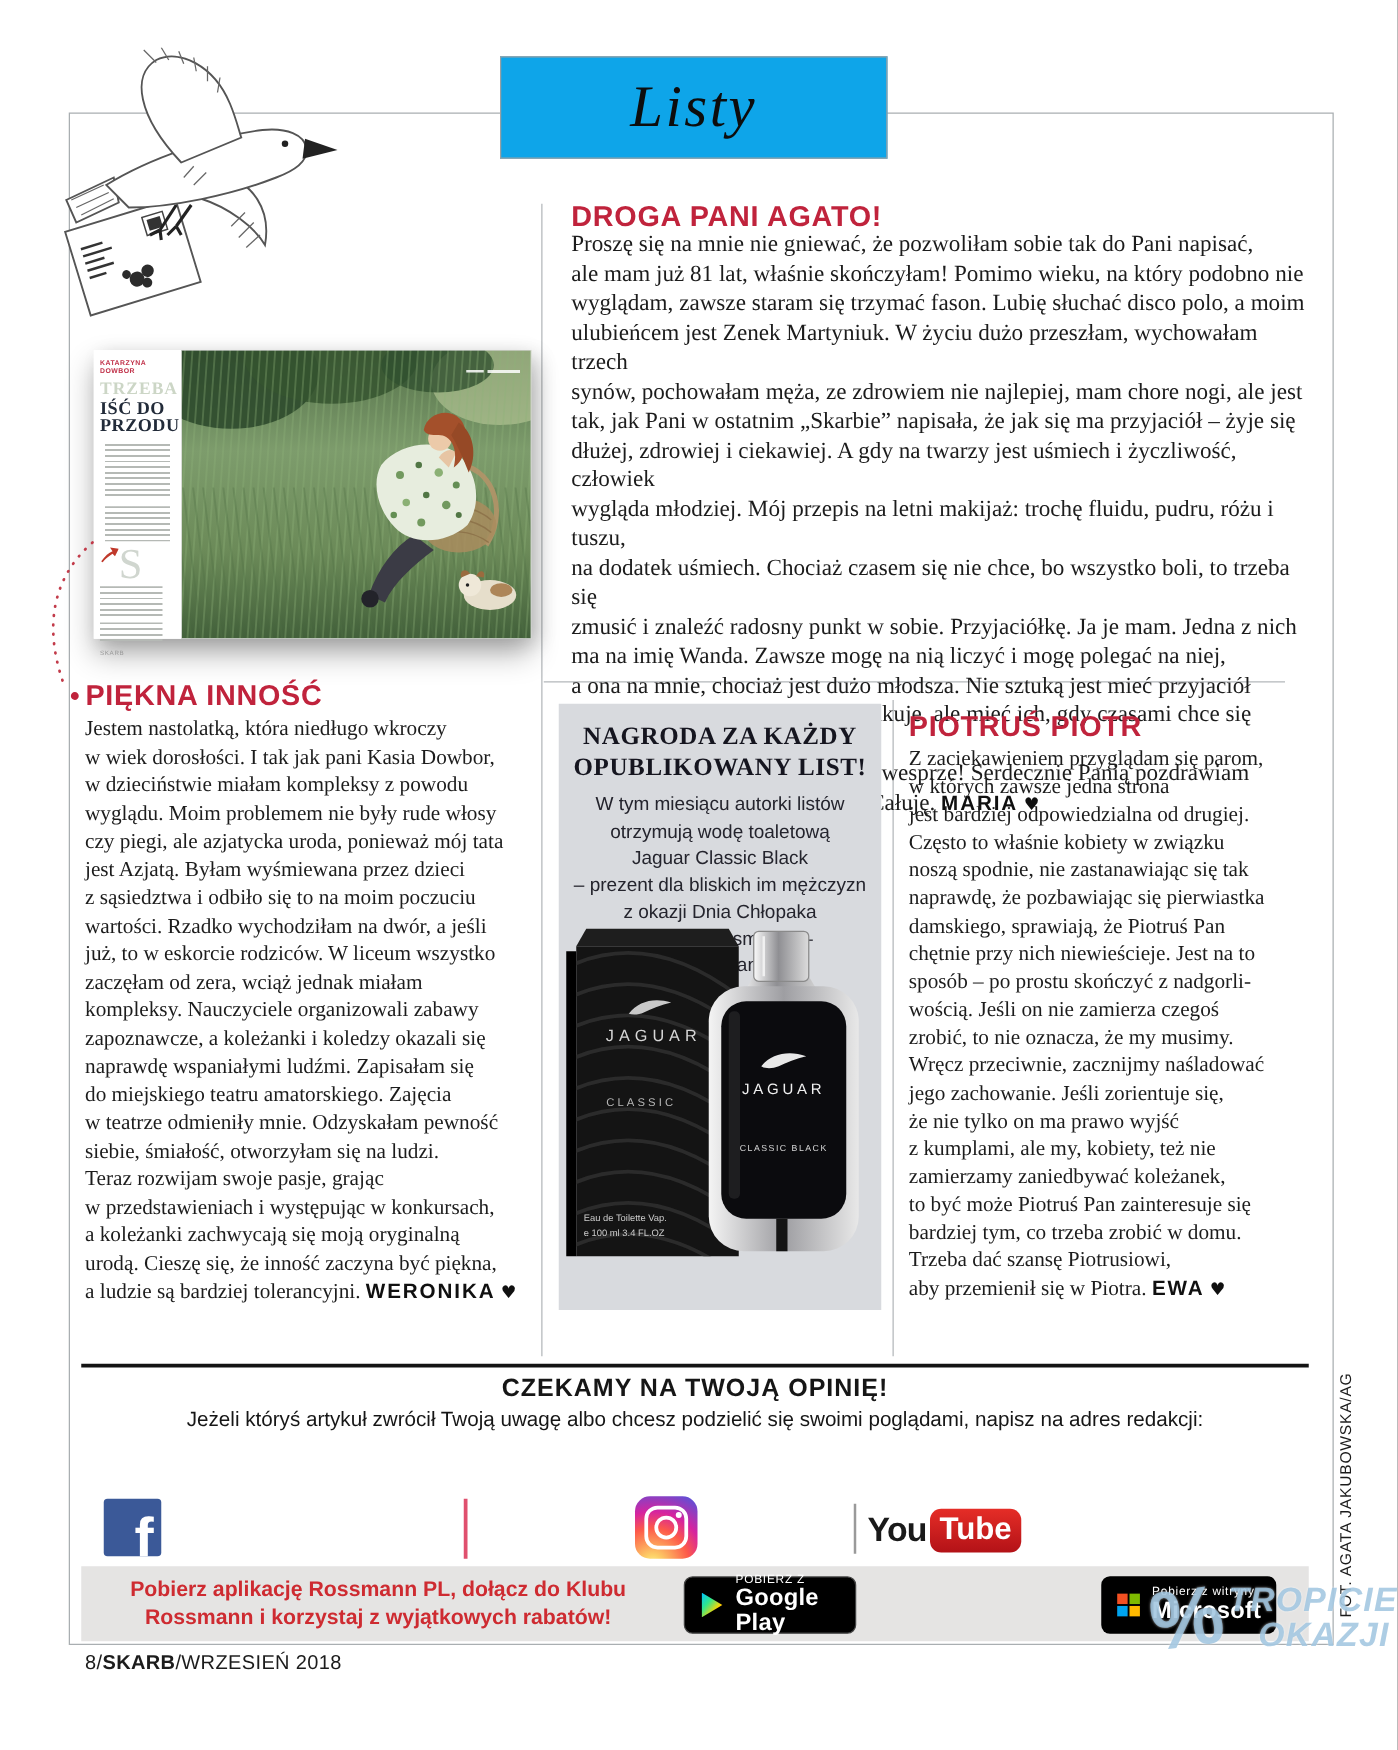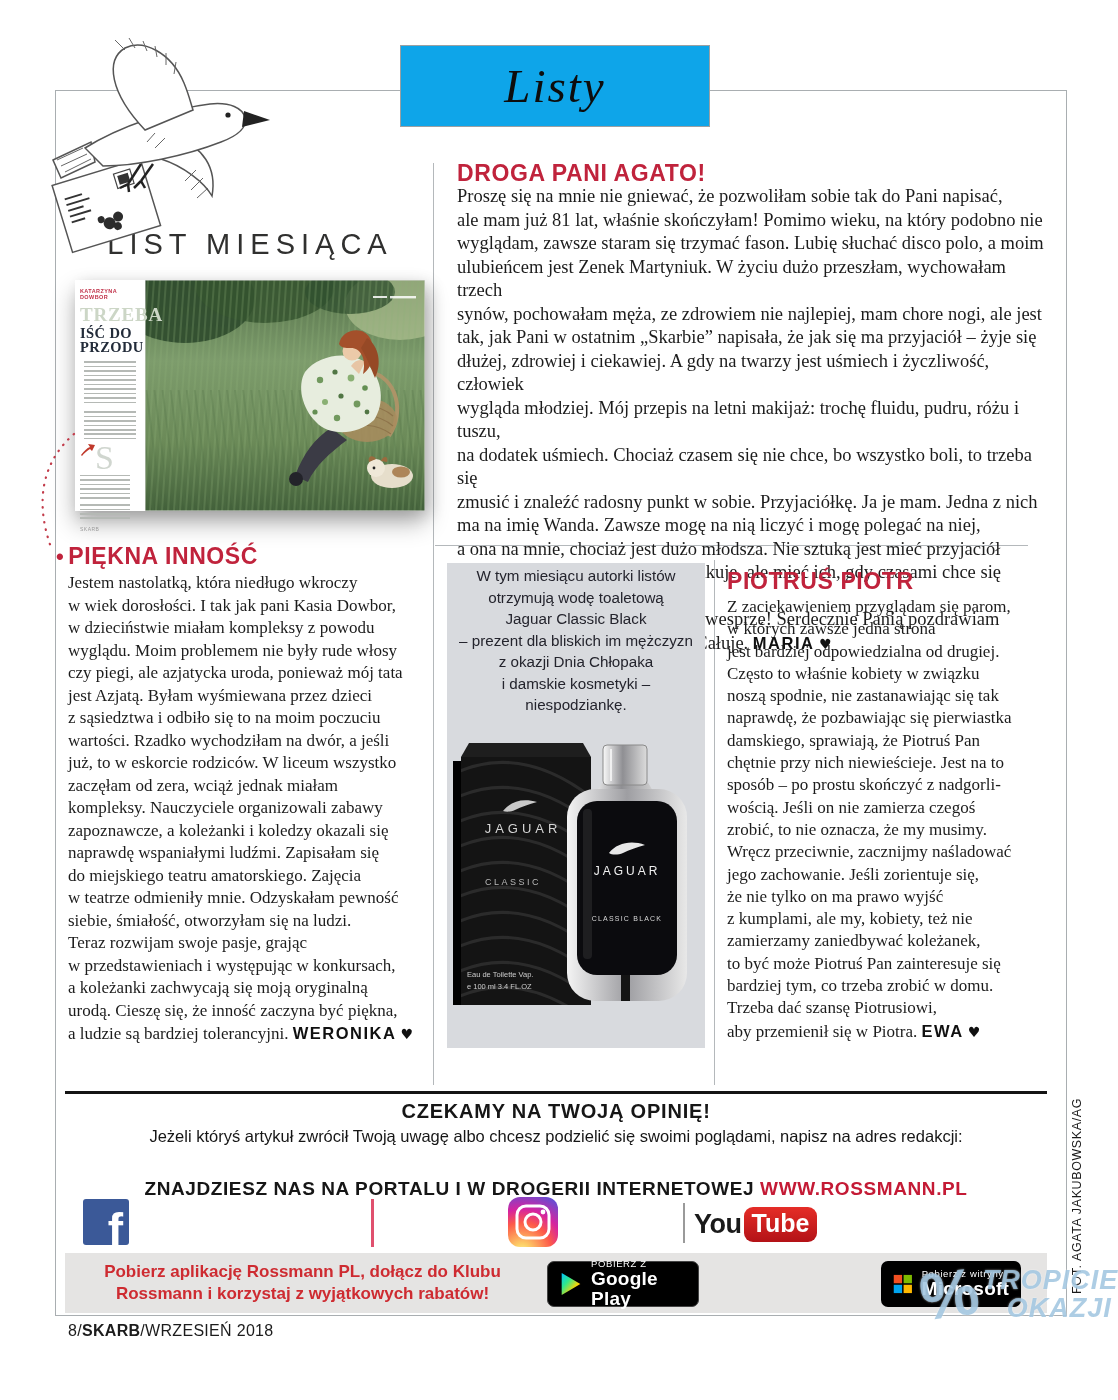--- a/index.html
+++ b/index.html
@@ -53,40 +53,40 @@
   .yt .you{font-size:27px;font-weight:700;color:#1a1a1a;letter-spacing:-.5px;}
   .yt .tube{margin-left:2px;background:linear-gradient(#e52d27,#b31217);color:#fff;font-size:25px;font-weight:700;
             border-radius:9px;padding:2px 8px 4px;}
   
   .appbar{left:65px;top:1253px;width:982px;height:60px;background:#e5e4e3;z-index:2;}
   .promo{left:75px;top:1261px;width:455px;text-align:center;color:#ce2b31;font-weight:700;font-size:17px;line-height:22px;z-index:3;white-space:pre-line;}
   .badge{top:1261px;height:46px;border-radius:7px;background:#000;color:#fff;display:flex;align-items:center;z-index:3;padding:0 12px;box-sizing:border-box;}
   .badge .txt{margin-left:9px;line-height:1.05;}
   .badge .t1{font-size:9.5px;letter-spacing:.6px;}
   .badge .t2{font-size:19px;font-weight:700;letter-spacing:.2px;}
-  .b-play{left:547px;width:152px;border:1px solid #444;}
+  .b-play{left:547px;width:138px;border:1px solid #444;}
   .b-apple{left:711px;width:140px;background:linear-gradient(#6a6a6a,#2b2b2b);}
   .b-ms{left:881px;width:140px;}
   
   .footer{left:68px;top:1322px;font-size:16px;color:#1c1c1c;z-index:2;letter-spacing:.3px;}
   .footer b{font-weight:700;}
   .credit{left:1070px;top:1098px;width:22px;height:214px;z-index:2;}
   .credit span{display:block;writing-mode:vertical-rl;transform:rotate(180deg);white-space:nowrap;
                font-size:12.5px;letter-spacing:.6px;color:#1a1a1a;}
   
   .wm{left:920px;top:1256px;z-index:5;display:flex;align-items:center;color:rgba(152,193,221,.8);
       text-shadow:0 0 2px rgba(255,255,255,.65);}
   .wm .pct{font-size:66px;font-weight:700;transform:rotate(-8deg);margin-right:4px;}
   .wm .lines{font-weight:700;font-size:27px;line-height:28px;letter-spacing:1px;font-style:italic;}
   
   .thumb{left:75px;top:280px;width:350px;height:231px;background:#fff;z-index:2;
          box-shadow:0 12px 22px rgba(0,0,0,.30), 6px 4px 14px rgba(0,0,0,.14);}
   .panel{position:absolute;left:0;top:0;width:70px;height:100%;padding:8px 5px;box-sizing:border-box;background:#fff;}
   .p-author{font-size:5.5px;color:#c03048;letter-spacing:.4px;font-weight:700;}
-  .p-h1{font-family:"Liberation Serif",serif;font-weight:700;font-size:19px;color:#ccd6c6;letter-spacing:.8px;margin-top:4px;}
+  .p-h1{font-family:"Liberation Serif",serif;font-weight:700;font-size:14px;color:#ccd6c6;letter-spacing:.8px;margin-top:4px;}
   .p-h2{font-family:"Liberation Serif",serif;font-weight:700;font-size:14.5px;line-height:14px;color:#222b39;letter-spacing:.4px;}
   .stripes{background:repeating-linear-gradient(#b5b9b5 0 1.5px, transparent 1.5px 4.5px);}
   .p-s{font-family:"Liberation Serif",serif;font-size:34px;color:#d0d6cf;line-height:30px;}
   .p-foot{font-size:5px;color:#9a9a9a;margin-top:6px;letter-spacing:.5px;}
   svg text{font-family:"Liberation Sans",sans-serif;}
 </style>
 </head>
 <body>
 
 <div id="page">
@@ -148,21 +148,20 @@
         <line x1="132" y1="19" x2="130" y2="8"></line>
       <line x1="141" y1="27" x2="141" y2="15"></line>
         <line x1="149" y1="36" x2="151" y2="24"></line>
       <line x1="130" y1="110" x2="140" y2="100"></line>
         <line x1="122" y1="104" x2="130" y2="95"></line>
     </g>
     <circle cx="203" cy="77" r="2.6" fill="#222"></circle>
     <path d="M219,73 L245,82 L217,89 Z" fill="#222"></path>
   </svg>
 
-  <div class="abs lm-title">LIST MIESIĄCA</div>
 
   <div class="abs thumb">
     <svg style="position:absolute;right:0;top:0;" width="280" height="231" viewBox="0 0 280 231">
       <defs>
         <linearGradient id="grass" x1="0" y1="0" x2="0" y2="1">
           <stop offset="0" stop-color="#55714a"></stop>
             <stop offset=".35" stop-color="#7d9c6c"></stop>
           <stop offset=".7" stop-color="#6b8a58"></stop>
             <stop offset="1" stop-color="#42603a"></stop>
         </linearGradient>
@@ -291,20 +290,22 @@
 Teraz rozwijam swoje pasje, grając
 w przedstawieniach i występując w konkursach,
 a koleżanki zachwycają się moją oryginalną
 urodą. Cieszę się, że inność zaczyna być piękna,
 a ludzie są bardziej tolerancyjni.</span>
     <span class="sig">WERONIKA</span>
     <span class="heart">♥</span>
   </div>
 
   <div class="abs prize">
+    <div class="prize-title">NAGRODA ZA KAŻDY
+OPUBLIKOWANY LIST!</div>
     <div class="prize-body">W tym miesiącu autorki listów
 otrzymują wodę toaletową
 Jaguar Classic Black
 – prezent dla bliskich im mężczyzn
 z okazji Dnia Chłopaka
 i damskie kosmetyki – niespodziankę.</div>
     <svg style="position:absolute;left:4px;top:162px;" width="250" height="320" viewBox="0 0 250 320">
       <defs>
         <linearGradient id="silverV" x1="0" y1="0" x2="1" y2="0">
           <stop offset="0" stop-color="#f4f4f4"></stop>
@@ -379,23 +380,20 @@
 bardziej tym, co trzeba zrobić w domu.
 Trzeba dać szansę Piotrusiowi,
 aby przemienił się w Piotra.</span>
     <span class="sig">EWA</span>
     <span class="heart">♥</span>
   </div>
 
   <div class="abs blackrule" style="left:65px;top:1091px;width:982px;"></div>
   <div class="abs feed feed-title">CZEKAMY NA TWOJĄ OPINIĘ!</div>
   <div class="abs feed feed-l1">Jeżeli któryś artykuł zwrócił Twoją uwagę albo chcesz podzielić się swoimi poglądami, napisz na adres redakcji:</div>
-  <div class="abs feed feed-find">
-    <span>ZNAJDZIESZ NAS NA PORTALU I W DROGERII INTERNETOWEJ </span><span class="weblink">WWW.ROSSMANN.PL</span>
-  </div>
 
   <div class="abs fb-icon">
       <span>f</span>
     </div>
   <div class="abs soc-url" style="left:137px;">www.facebook.com/rossmannpl</div>
   <div class="abs sep-pink"></div>
   <div class="abs ig-icon">
     <svg width="50" height="50" viewBox="0 0 50 50">
       <rect x="9" y="9" width="32" height="32" rx="9" fill="none" stroke="#fff" stroke-width="3"></rect>
       <circle cx="25" cy="25" r="8" fill="none" stroke="#fff" stroke-width="3"></circle>

